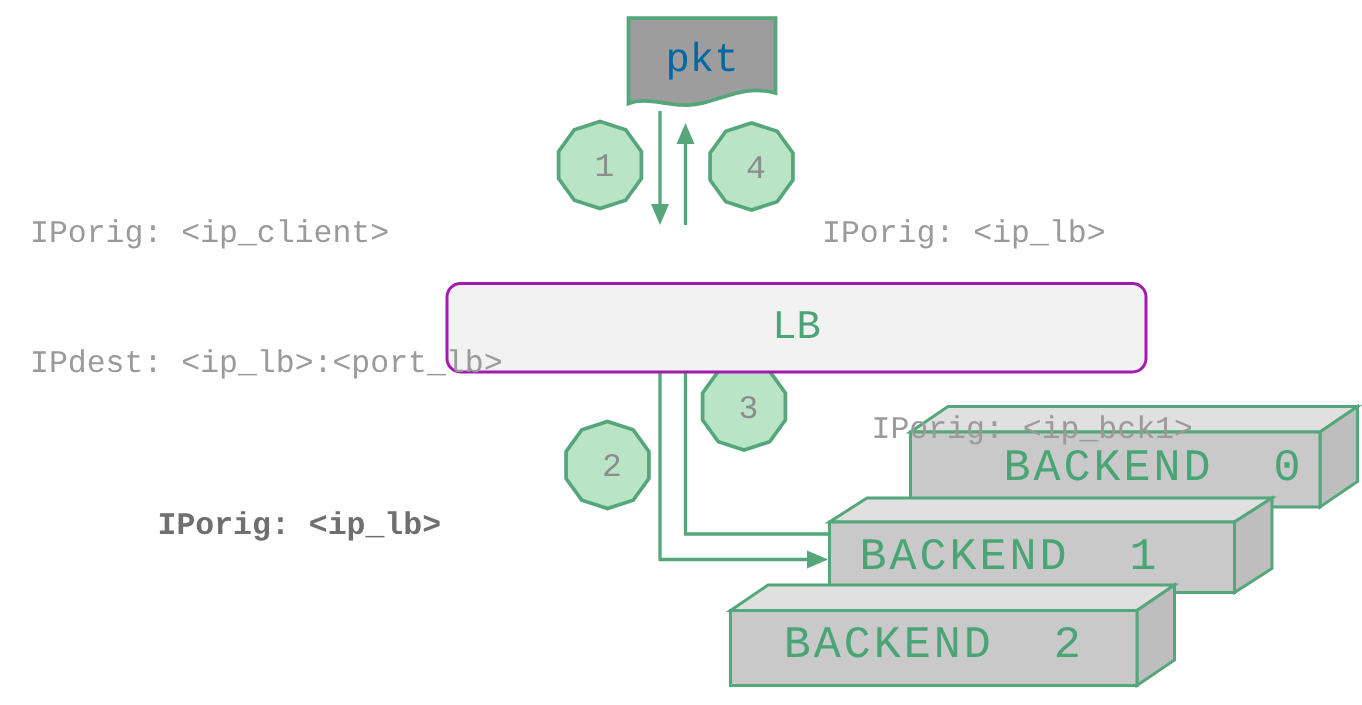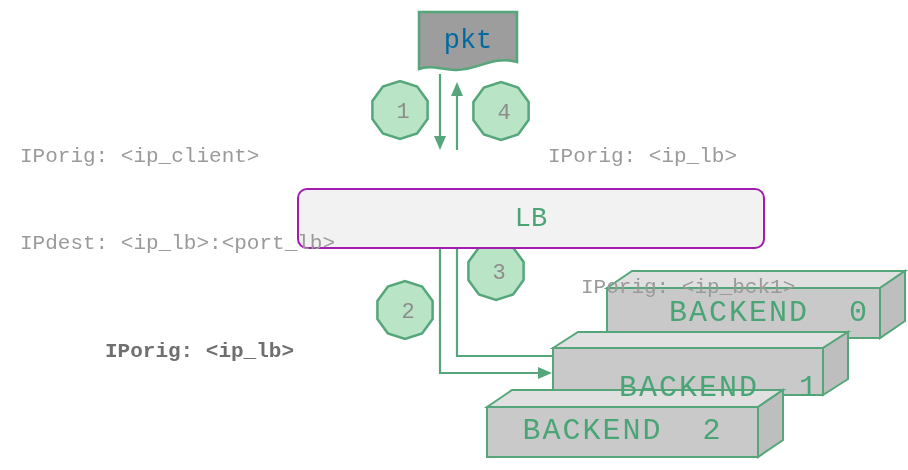--- a/index.html
+++ b/index.html
@@ -114,16 +114,16 @@
 
   <div class="iptext" style="left:537px; top:215px;margin-left:44px;">
     <div>IPorig: &lt;ip_bck1&gt;</div>
   </div>
 
   <div class="iptext bold" style="left:105px; top:279px;">
     <div>IPorig: &lt;ip_lb&gt;</div>
   </div>
 
   <div class="backend-label" style="left:607px; top:288px; width:324px; height:50px;">BACKEND  0</div>
-  <div class="backend-label" style="left:570px; top:348px; width:298px; height:47px;margin-top:16px;">BACKEND  1</div>
+  <div class="backend-label" style="left:524px; top:348px; width:298px; height:47px;">BACKEND  1</div>
   <div class="backend-label" style="left:487px; top:407px; width:271px; height:48px;">BACKEND  2</div>
 
 </div>
 
 </body></html>

